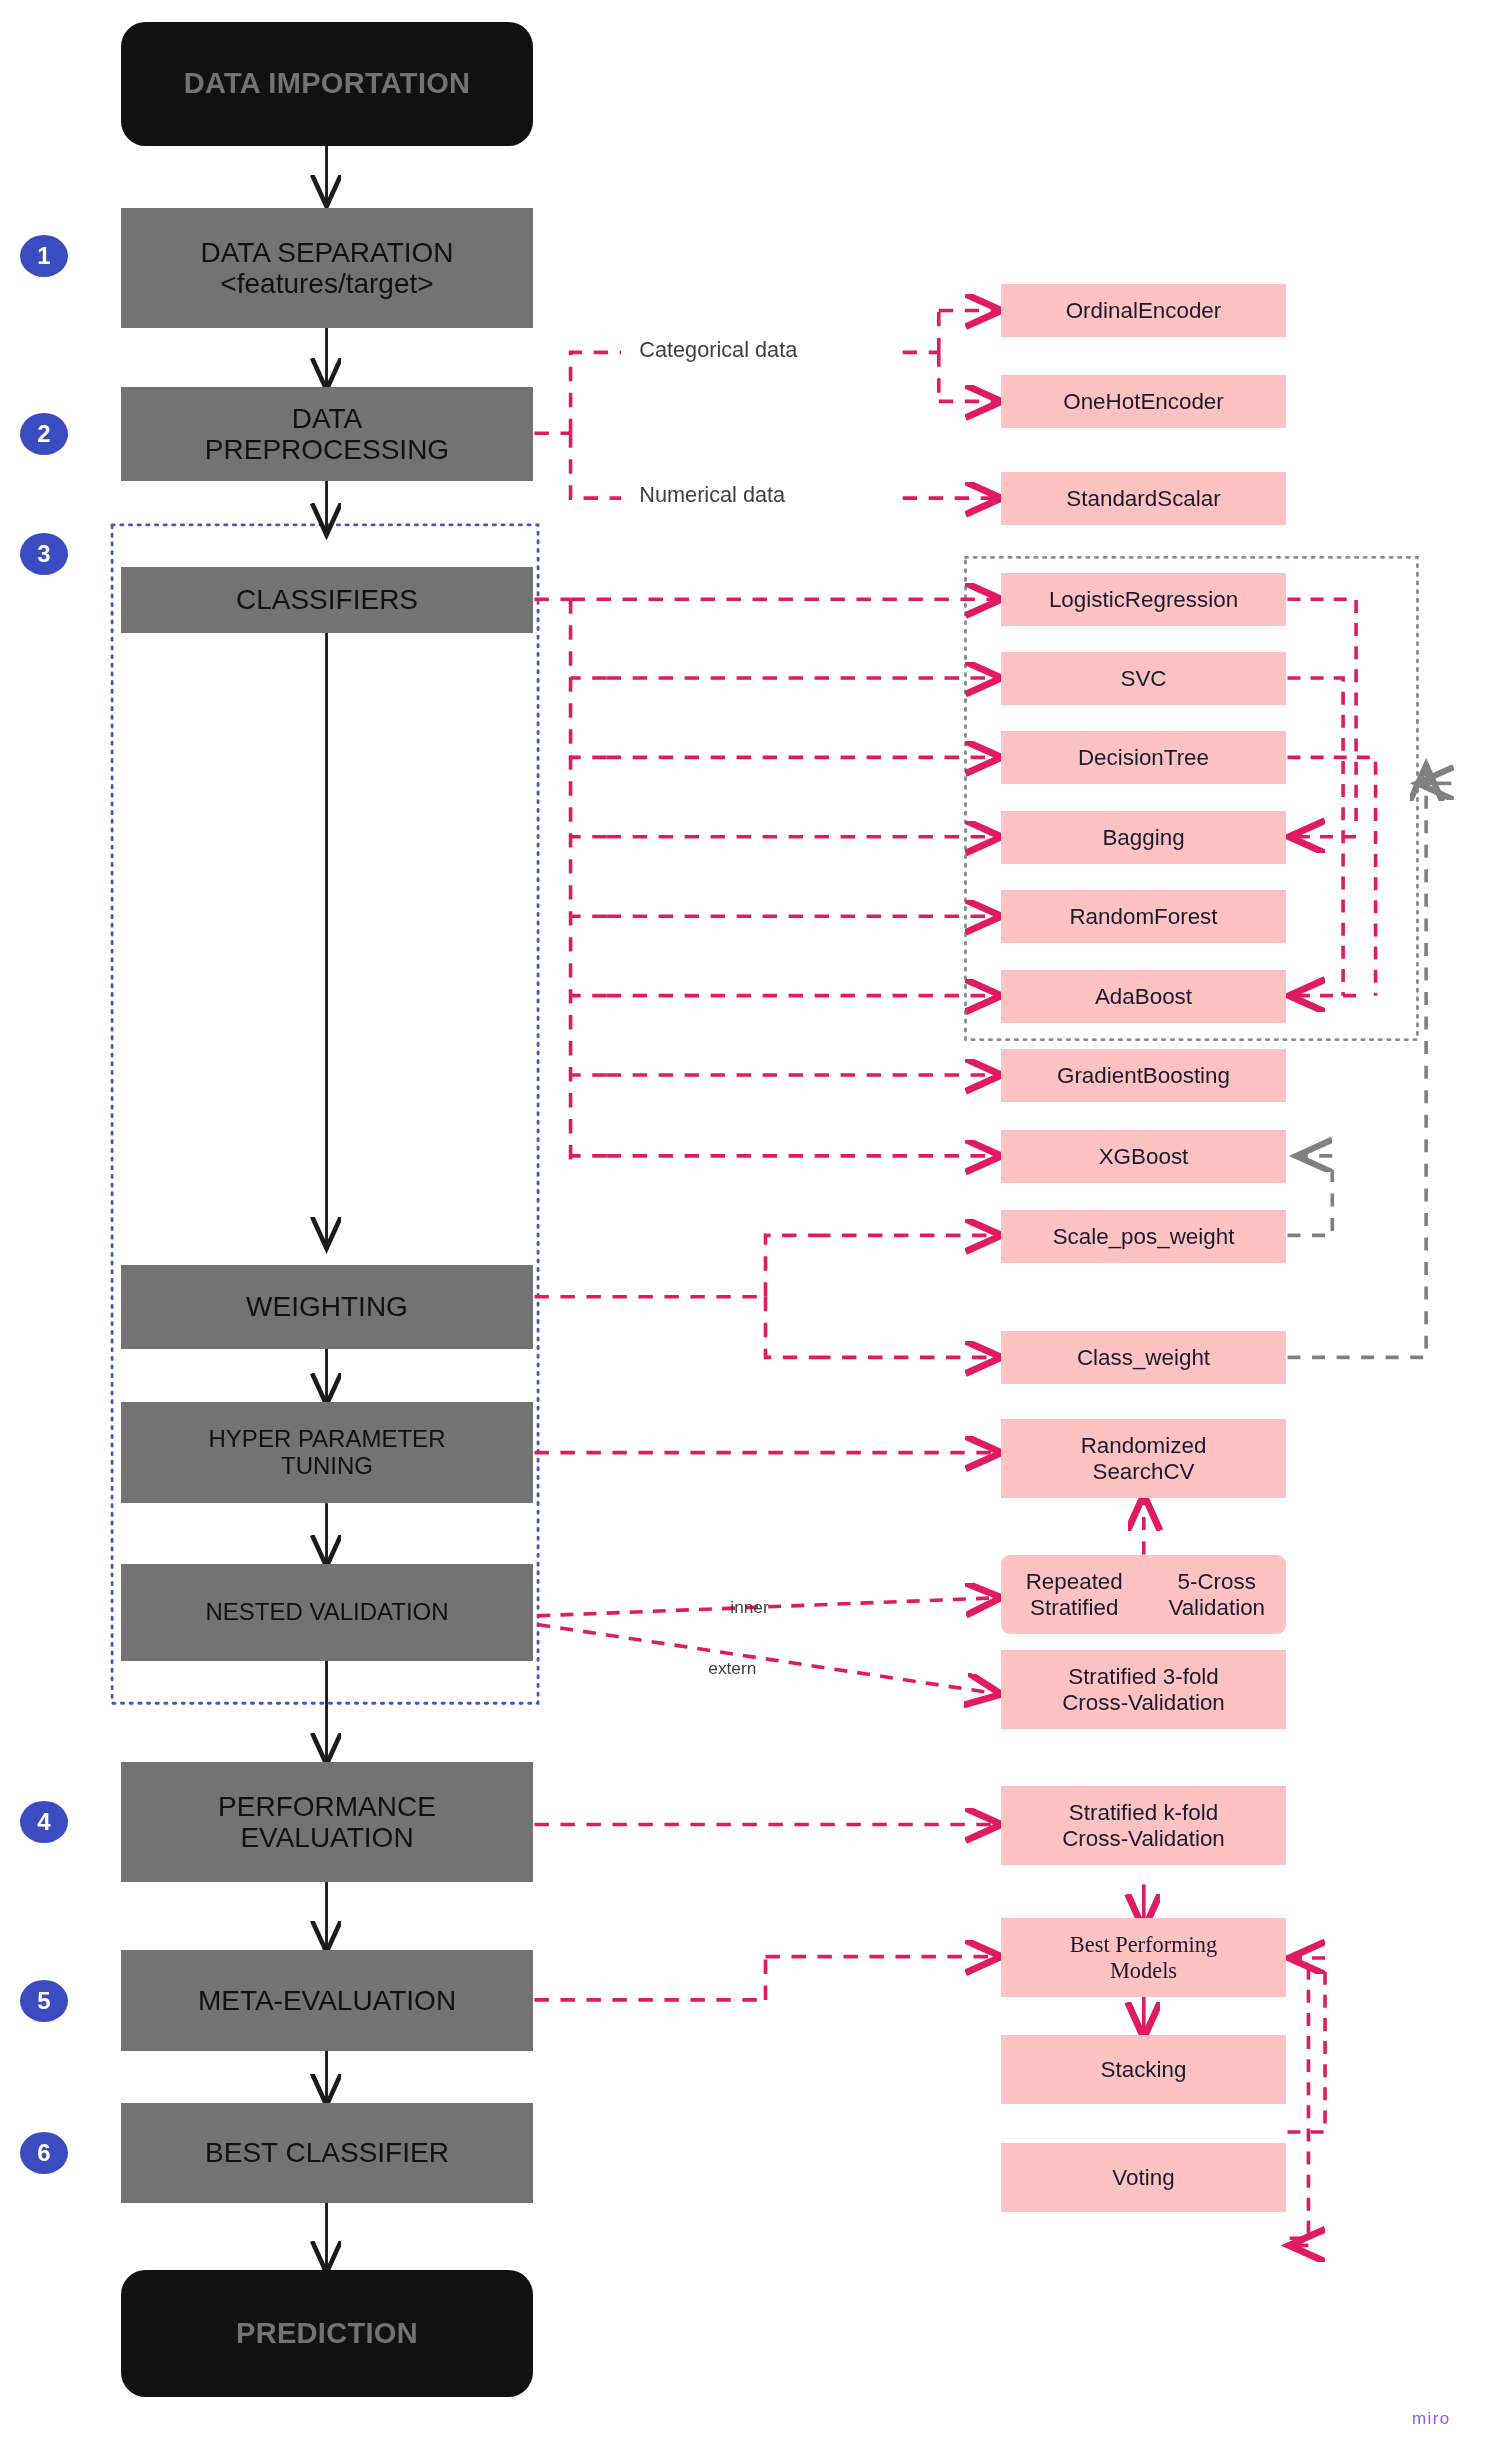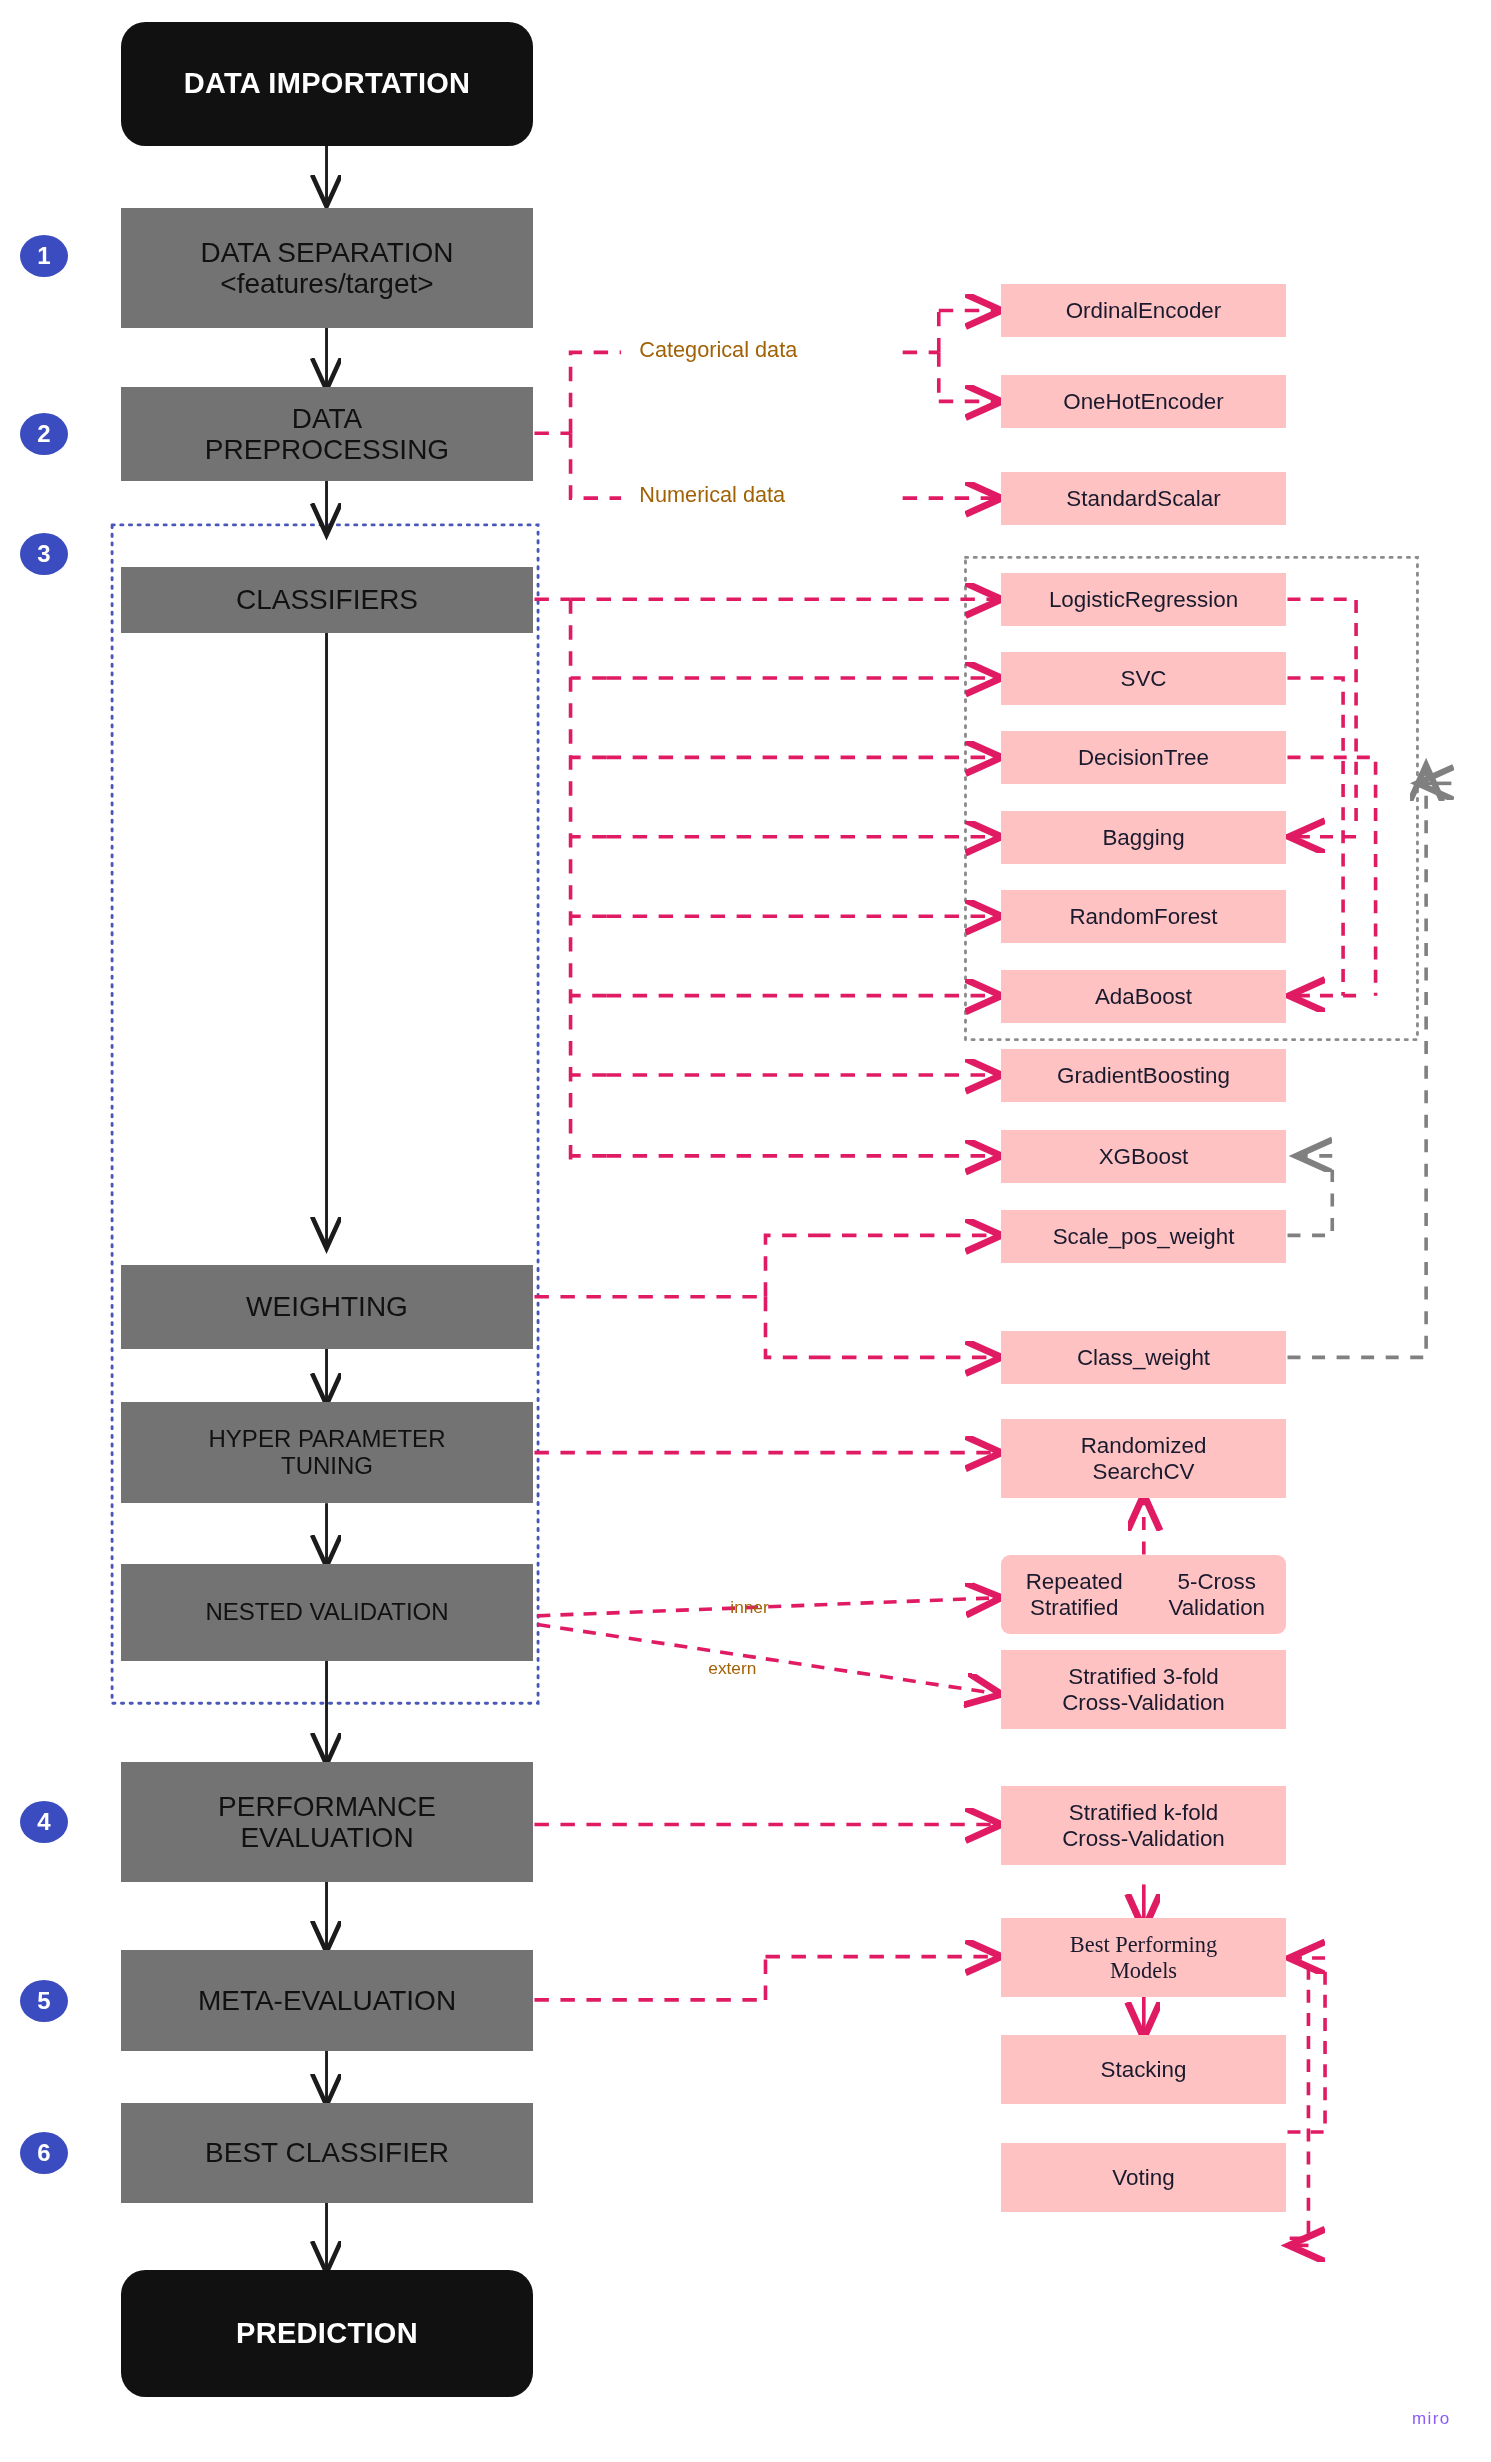--- a/index.html
+++ b/index.html
@@ -3,31 +3,31 @@
 <meta charset="utf-8">
 <style>
   html,body{margin:0;padding:0;background:#ffffff;}
   body{font-family:"Liberation Sans", sans-serif;}
   #stage{position:relative;width:1492px;height:2462px;background:#fff;overflow:hidden;}
   svg.layer{position:absolute;left:0;top:0;width:1492px;height:2462px;}
 
   .node{position:absolute;box-sizing:border-box;display:flex;align-items:center;
         justify-content:center;text-align:center;line-height:1.12;}
 
-  .n-terminal{background:#111111;color:#ffffff;border-radius:24.6px;
+  .n-terminal{background:#111111;color:#737373;border-radius:24.6px;
         font-size:29px;font-weight:700;letter-spacing:0.3px;}
   .n-stage{background:#737373;color:#111111;font-size:28px;font-weight:400;}
   .n-stage.small{font-size:24px;}
   .n-leaf{background:#ffc2c2;color:#1a1a2e;font-size:22.4px;font-weight:400;}
 
   .badge{position:absolute;width:48px;height:42px;border-radius:50%;
         background:#3b4bc0;color:#ffffff;display:flex;align-items:center;
         justify-content:center;font-size:24px;font-weight:600;}
 
-  .edge-label{position:absolute;color:#a16207;font-size:21.7px;white-space:nowrap;
+  .edge-label{position:absolute;color:#404040;font-size:21.7px;white-space:nowrap;
         background:#ffffff;padding:0 4.3px;}
   .edge-label.tiny{font-size:17.3px;background:transparent;}
 
   .watermark{position:absolute;color:#8b5cf6;font-size:17px;letter-spacing:1.4px;}
 </style>
 </head>
 <body>
 
 <div id="stage">
 

